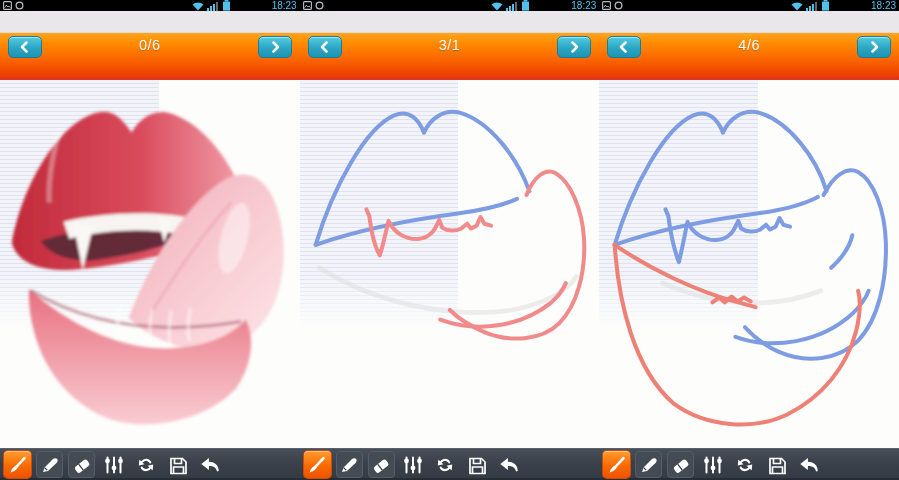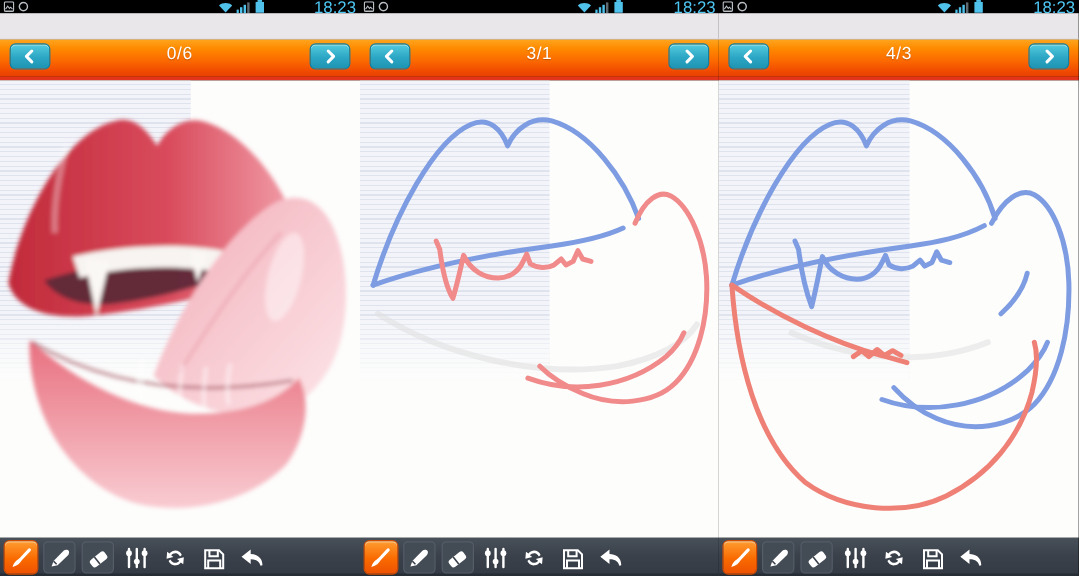--- a/index.html
+++ b/index.html
@@ -5,27 +5,27 @@
   * { margin:0; padding:0; box-sizing:border-box; }
   html,body { width:899px; height:480px; overflow:hidden; background:#000;
               font-family:"Liberation Sans", sans-serif; }
   .app { display:flex; width:899px; height:480px; }
   .panel { flex:1 1 0; min-width:0; display:flex; flex-direction:column; position:relative; }
 
   
   .statusbar { height:11px; background:#000; display:flex; align-items:center;
                justify-content:space-between; padding:0 3px; flex:0 0 auto; }
   .sb-left, .sb-right { display:flex; align-items:center; gap:3px; }
-  .sb-time { color:#4ec6f2; font-size:14px; line-height:1;margin-left:38px; }
+  .sb-time { color:#4ec6f2; font-size:10px; line-height:1;margin-left:38px; }
 
   
   .gapstrip { height:22px; background:#e9e7ea; border-bottom:1px solid #ddd9dc; flex:0 0 auto; }
 
   
-  .navbar { height:34px; flex:0 0 auto; position:relative;
+  .navbar { height:47px; flex:0 0 auto; position:relative;
             background:linear-gradient(180deg,#ffa51e 0%,#ff8a00 24%,#fb6800 58%,#f04900 86%,#e84000 100%);
             border-bottom:3px solid #e2351b; }
   .navbtn { position:absolute; top:3px; width:34px; height:22px; border-radius:5px;
             background:linear-gradient(180deg,#55cbde 0%,#2ba6c4 55%,#1f93b2 100%);
             border:1px solid #157e9d; box-shadow:inset 0 1px 0 rgba(255,255,255,.5);
             display:flex; align-items:center; justify-content:center; cursor:pointer; }
   .navbtn.prev { left:8px; } .navbtn.next { right:8px; }
   .step-label { position:absolute; left:0; right:0; top:4px; text-align:center; color:#fff;
                 font-size:14.5px; letter-spacing:.5px; text-shadow:0 1px 1px rgba(0,0,0,.25); }
 
@@ -353,21 +353,21 @@
         <span class="sb-time">18:23</span>
       </div>
     </div>
     <div class="gapstrip"></div>
     <div class="navbar">
       <div class="navbtn prev">
         <svg width="18" height="18" viewBox="0 0 24 24">
             <polyline points="14,6 8,12 14,18" fill="none" stroke="#fff" stroke-width="3.4" stroke-linecap="round" stroke-linejoin="round"></polyline>
           </svg>
       </div>
-      <div class="step-label">4/3</div>
+      <div class="step-label">4/6</div>
       <div class="navbtn next">
         <svg width="18" height="18" viewBox="0 0 24 24">
             <polyline points="10,6 16,12 10,18" fill="none" stroke="#fff" stroke-width="3.4" stroke-linecap="round" stroke-linejoin="round"></polyline>
           </svg>
       </div>
     </div>
     <div class="canvas">
       <div class="lined-band">
           <div class="band-fade"></div>
         </div>

